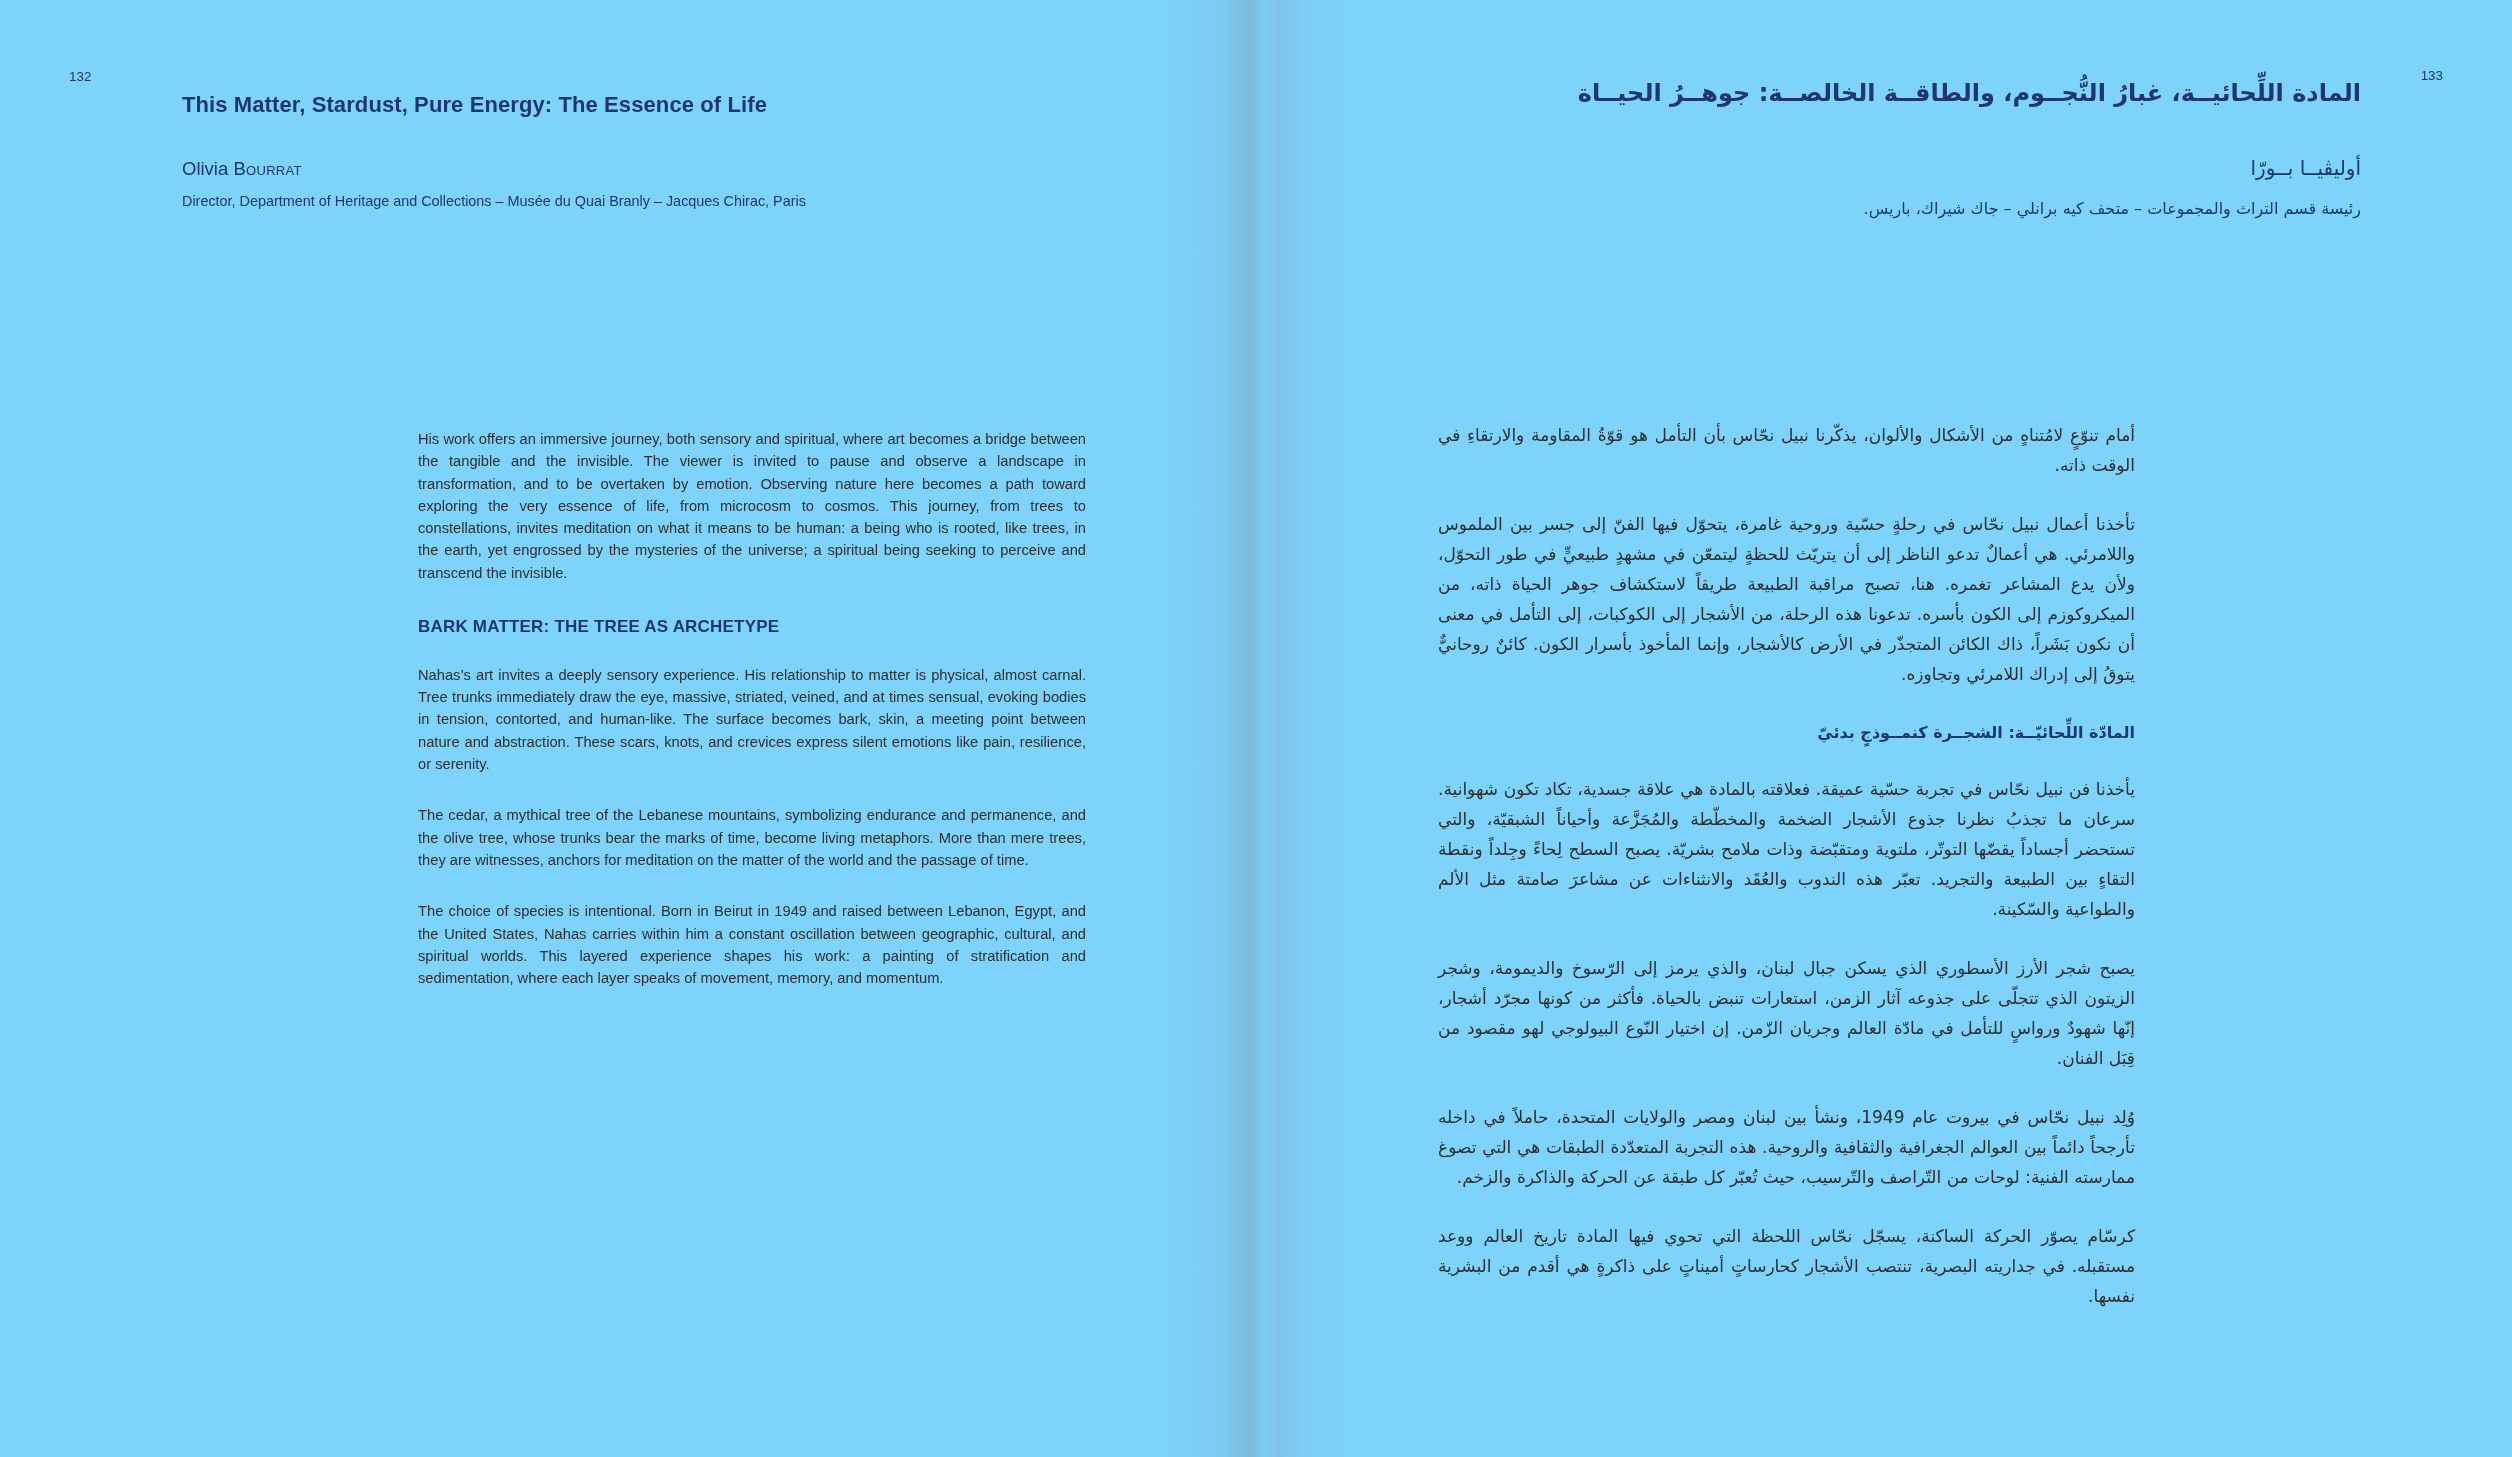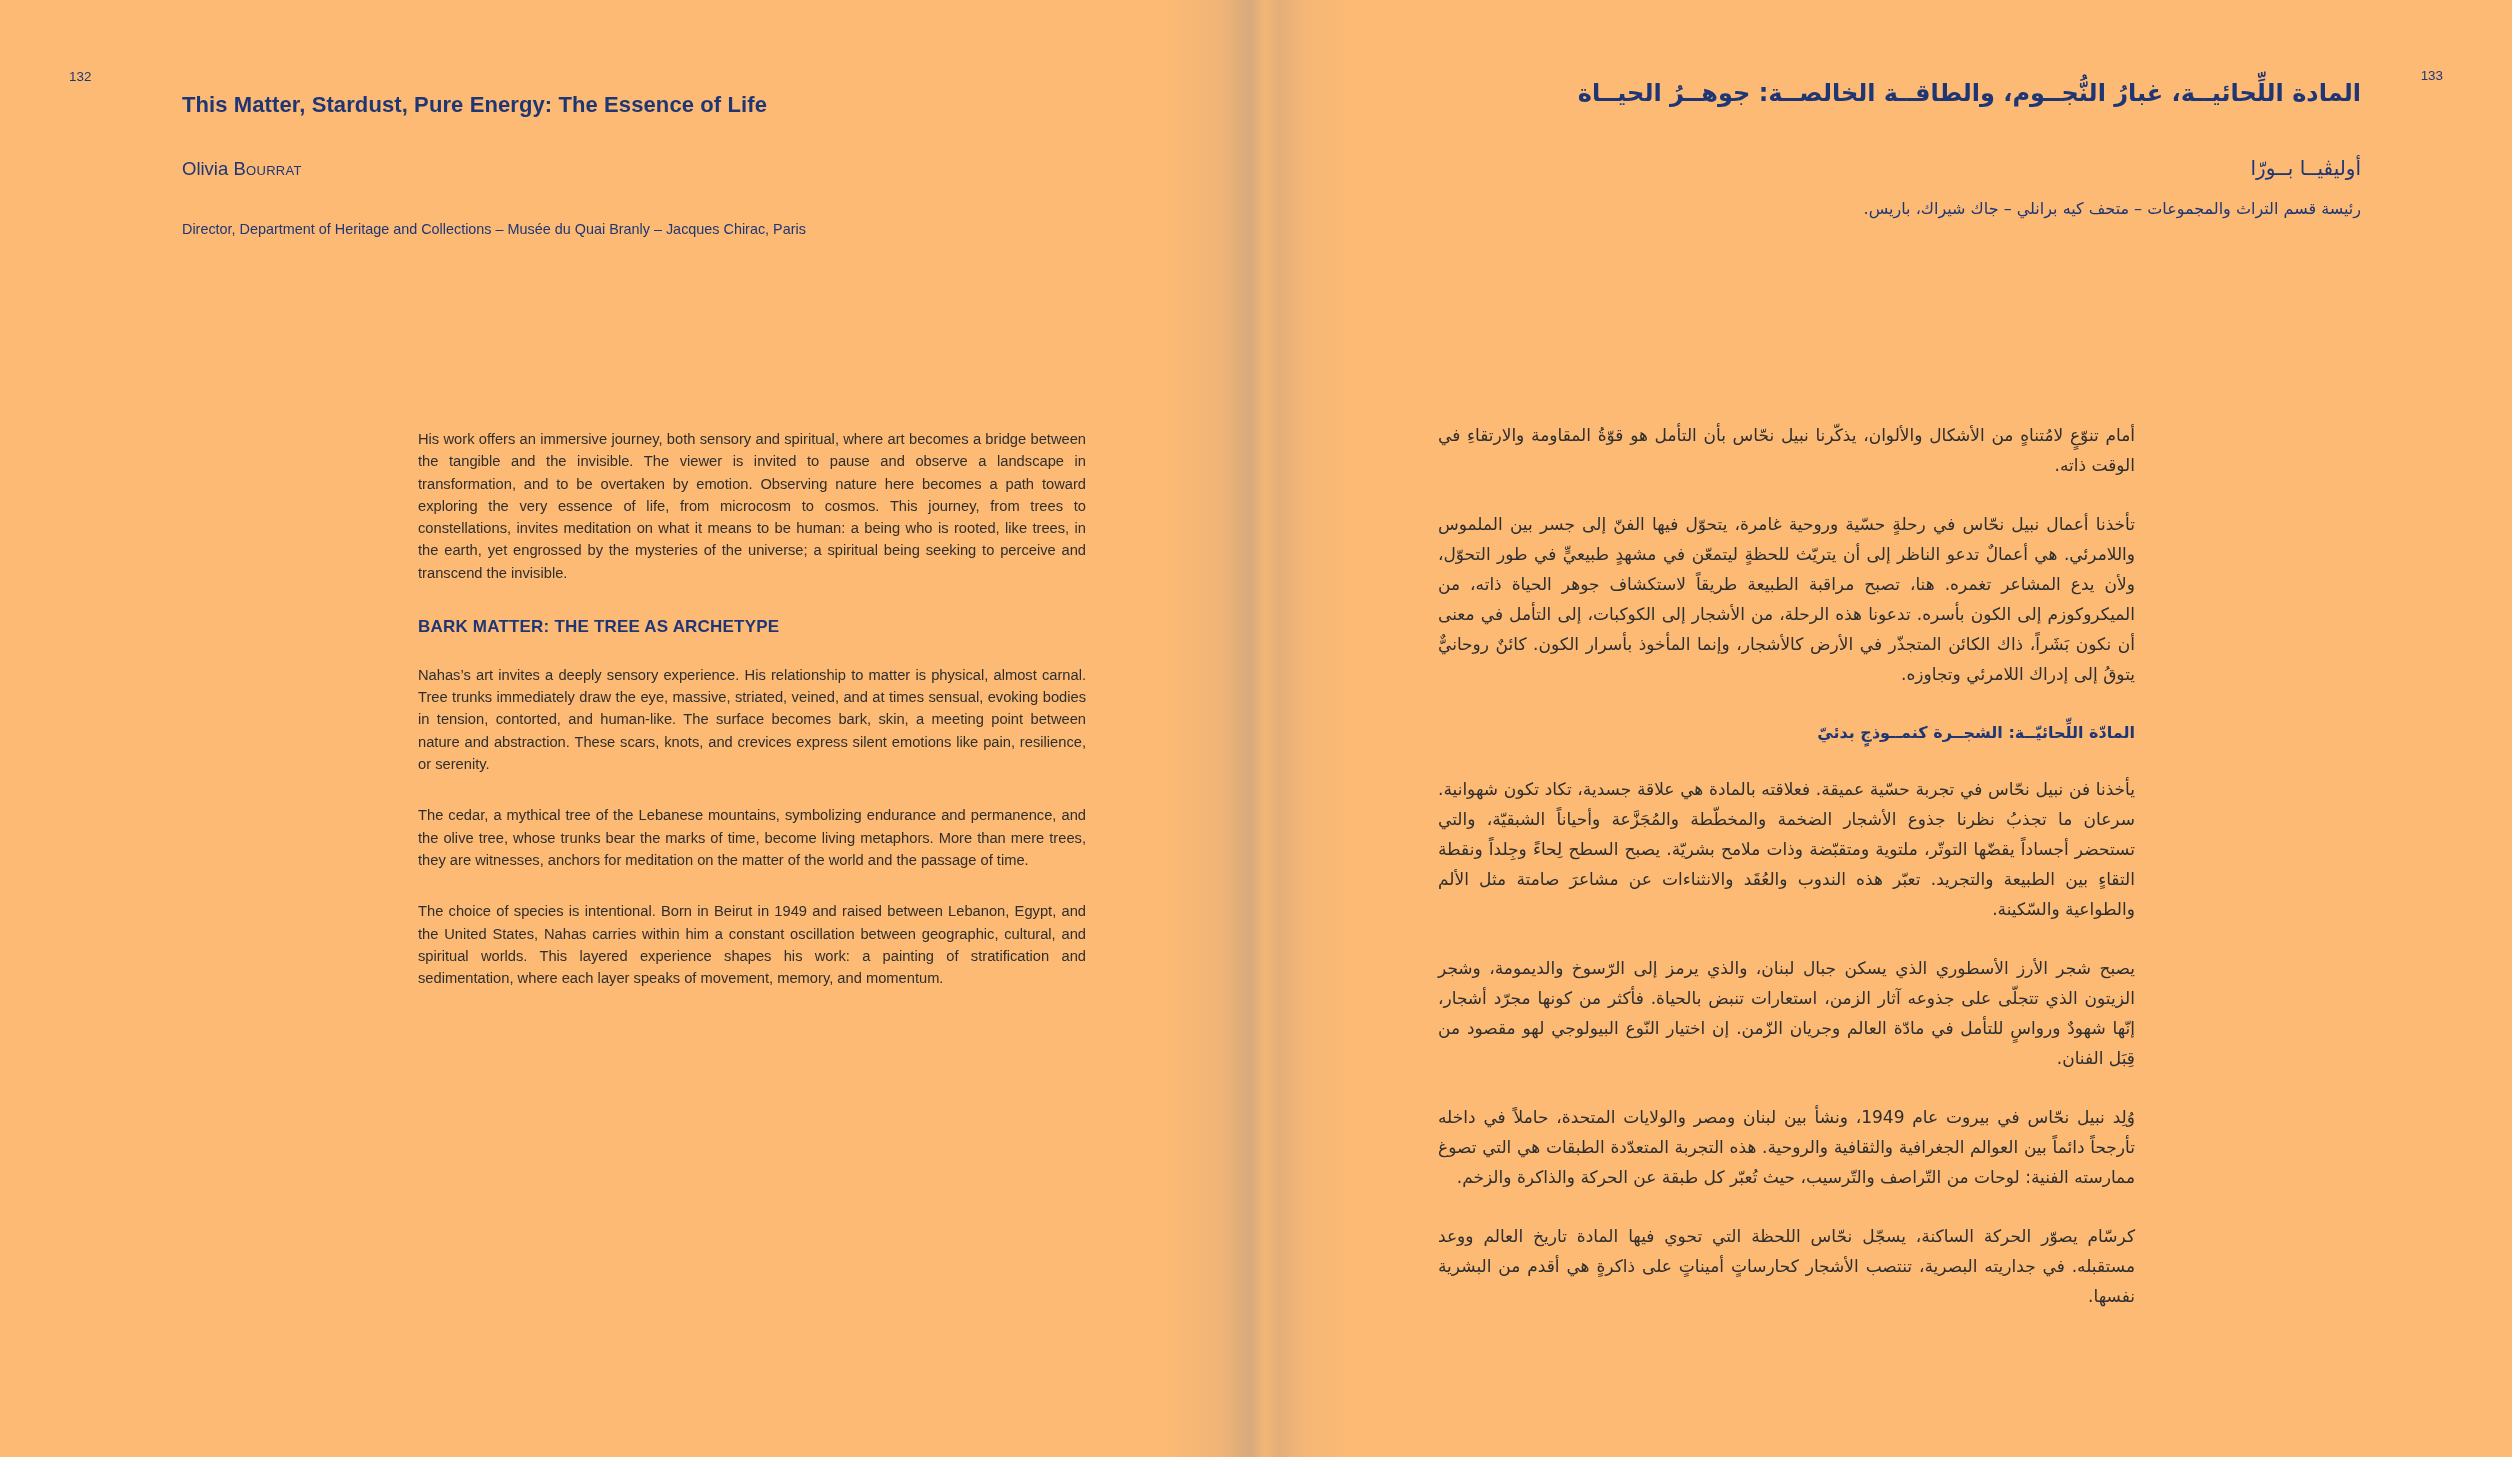--- a/index.html
+++ b/index.html
@@ -1,20 +1,20 @@
 <!DOCTYPE html>
 <html style="--navy: #1f3674; --body-text: #2e2e2e;font-size:10.2px"><head>
 <meta charset="utf-8">
 <style>
   html, body { margin: 0; padding: 0; background: #ffffff; }
   .spread {
     position: relative;
     width: 2512px;
     height: 1457px;
-    background: #fdba74;
+    background: #7dd3fc;
     overflow: hidden;
     font-family: "Liberation Sans", sans-serif;
   }
   .gutter {
     position: absolute;
     left: 1163px; top: 0;
     width: 191px; height: 100%;
     background: linear-gradient(90deg,
       rgba(125,130,143,0) 0%,
       rgba(125,130,143,0.10) 30%,
@@ -44,21 +44,20 @@
   }
   .l-author {
     position: absolute; left: 182px; top: 158px;
     font-size: 18.5px; color: var(--navy, #1f3674);
   }
   .smallcaps { font-variant: small-caps; letter-spacing: 0.3px; }
   .l-affil {
     position: absolute; left: 182px; top: 193px;
     font-size: 14.4px; color: var(--navy, #1f3674);
     white-space: nowrap;
-    margin-top: 28px;
   }
   .l-body {
     position: absolute; left: 418px; top: 428px; width: 668px;
     font-size: 14.7px; line-height: 22.3px;
     color: var(--body-text, #2e2e2e);
     text-align: justify;
   }
   .l-body p { margin: 0 0 29px 0; }
   .l-heading {
     font-size: 17px; font-weight: bold;

